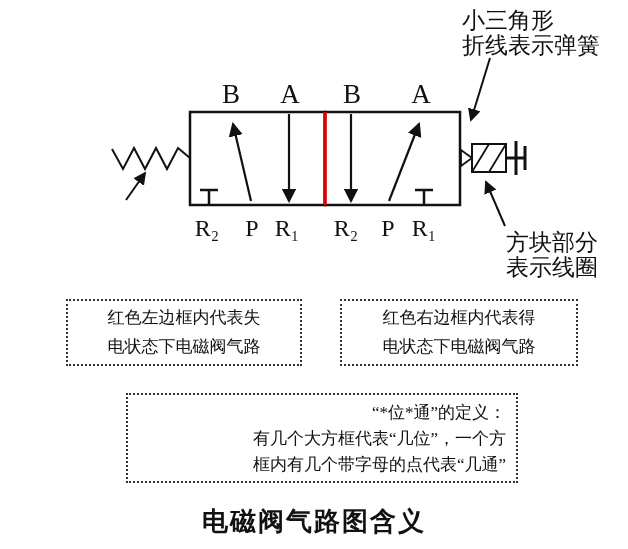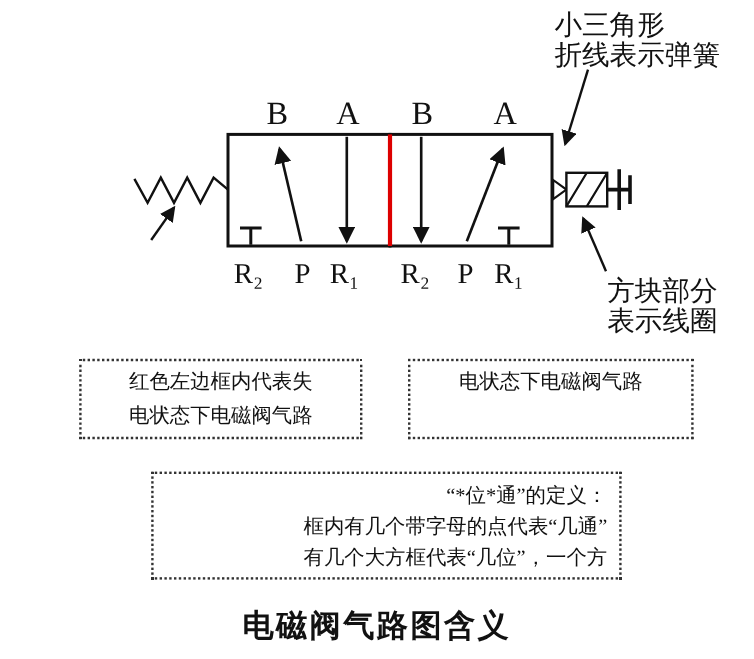--- a/index.html
+++ b/index.html
@@ -111,24 +111,25 @@
     <div>方块部分</div>
     <div>表示线圈</div>
   </div>
 
   <div class="note-box" style="left:66px; top:299px; width:236px; height:67px;">
     <div>红色左边框内代表失</div>
     <div>电状态下电磁阀气路</div>
   </div>
 
   <div class="note-box" style="left:340px; top:299px; width:238px; height:67px;">
+    <div>红色右边框内代表得</div>
     <div>电状态下电磁阀气路</div>
   </div>
 
   <div class="note-box def-box" style="left:126px; top:393px; width:392px; height:90px;">
     <div>“*位*通”的定义：</div>
+    <div>有几个大方框代表“几位”，一个方</div>
     <div>框内有几个带字母的点代表“几通”</div>
-    <div>有几个大方框代表“几位”，一个方</div>
   </div>
 
   <div class="page-title">电磁阀气路图含义</div>
 
 </div>
 
 </body></html>

